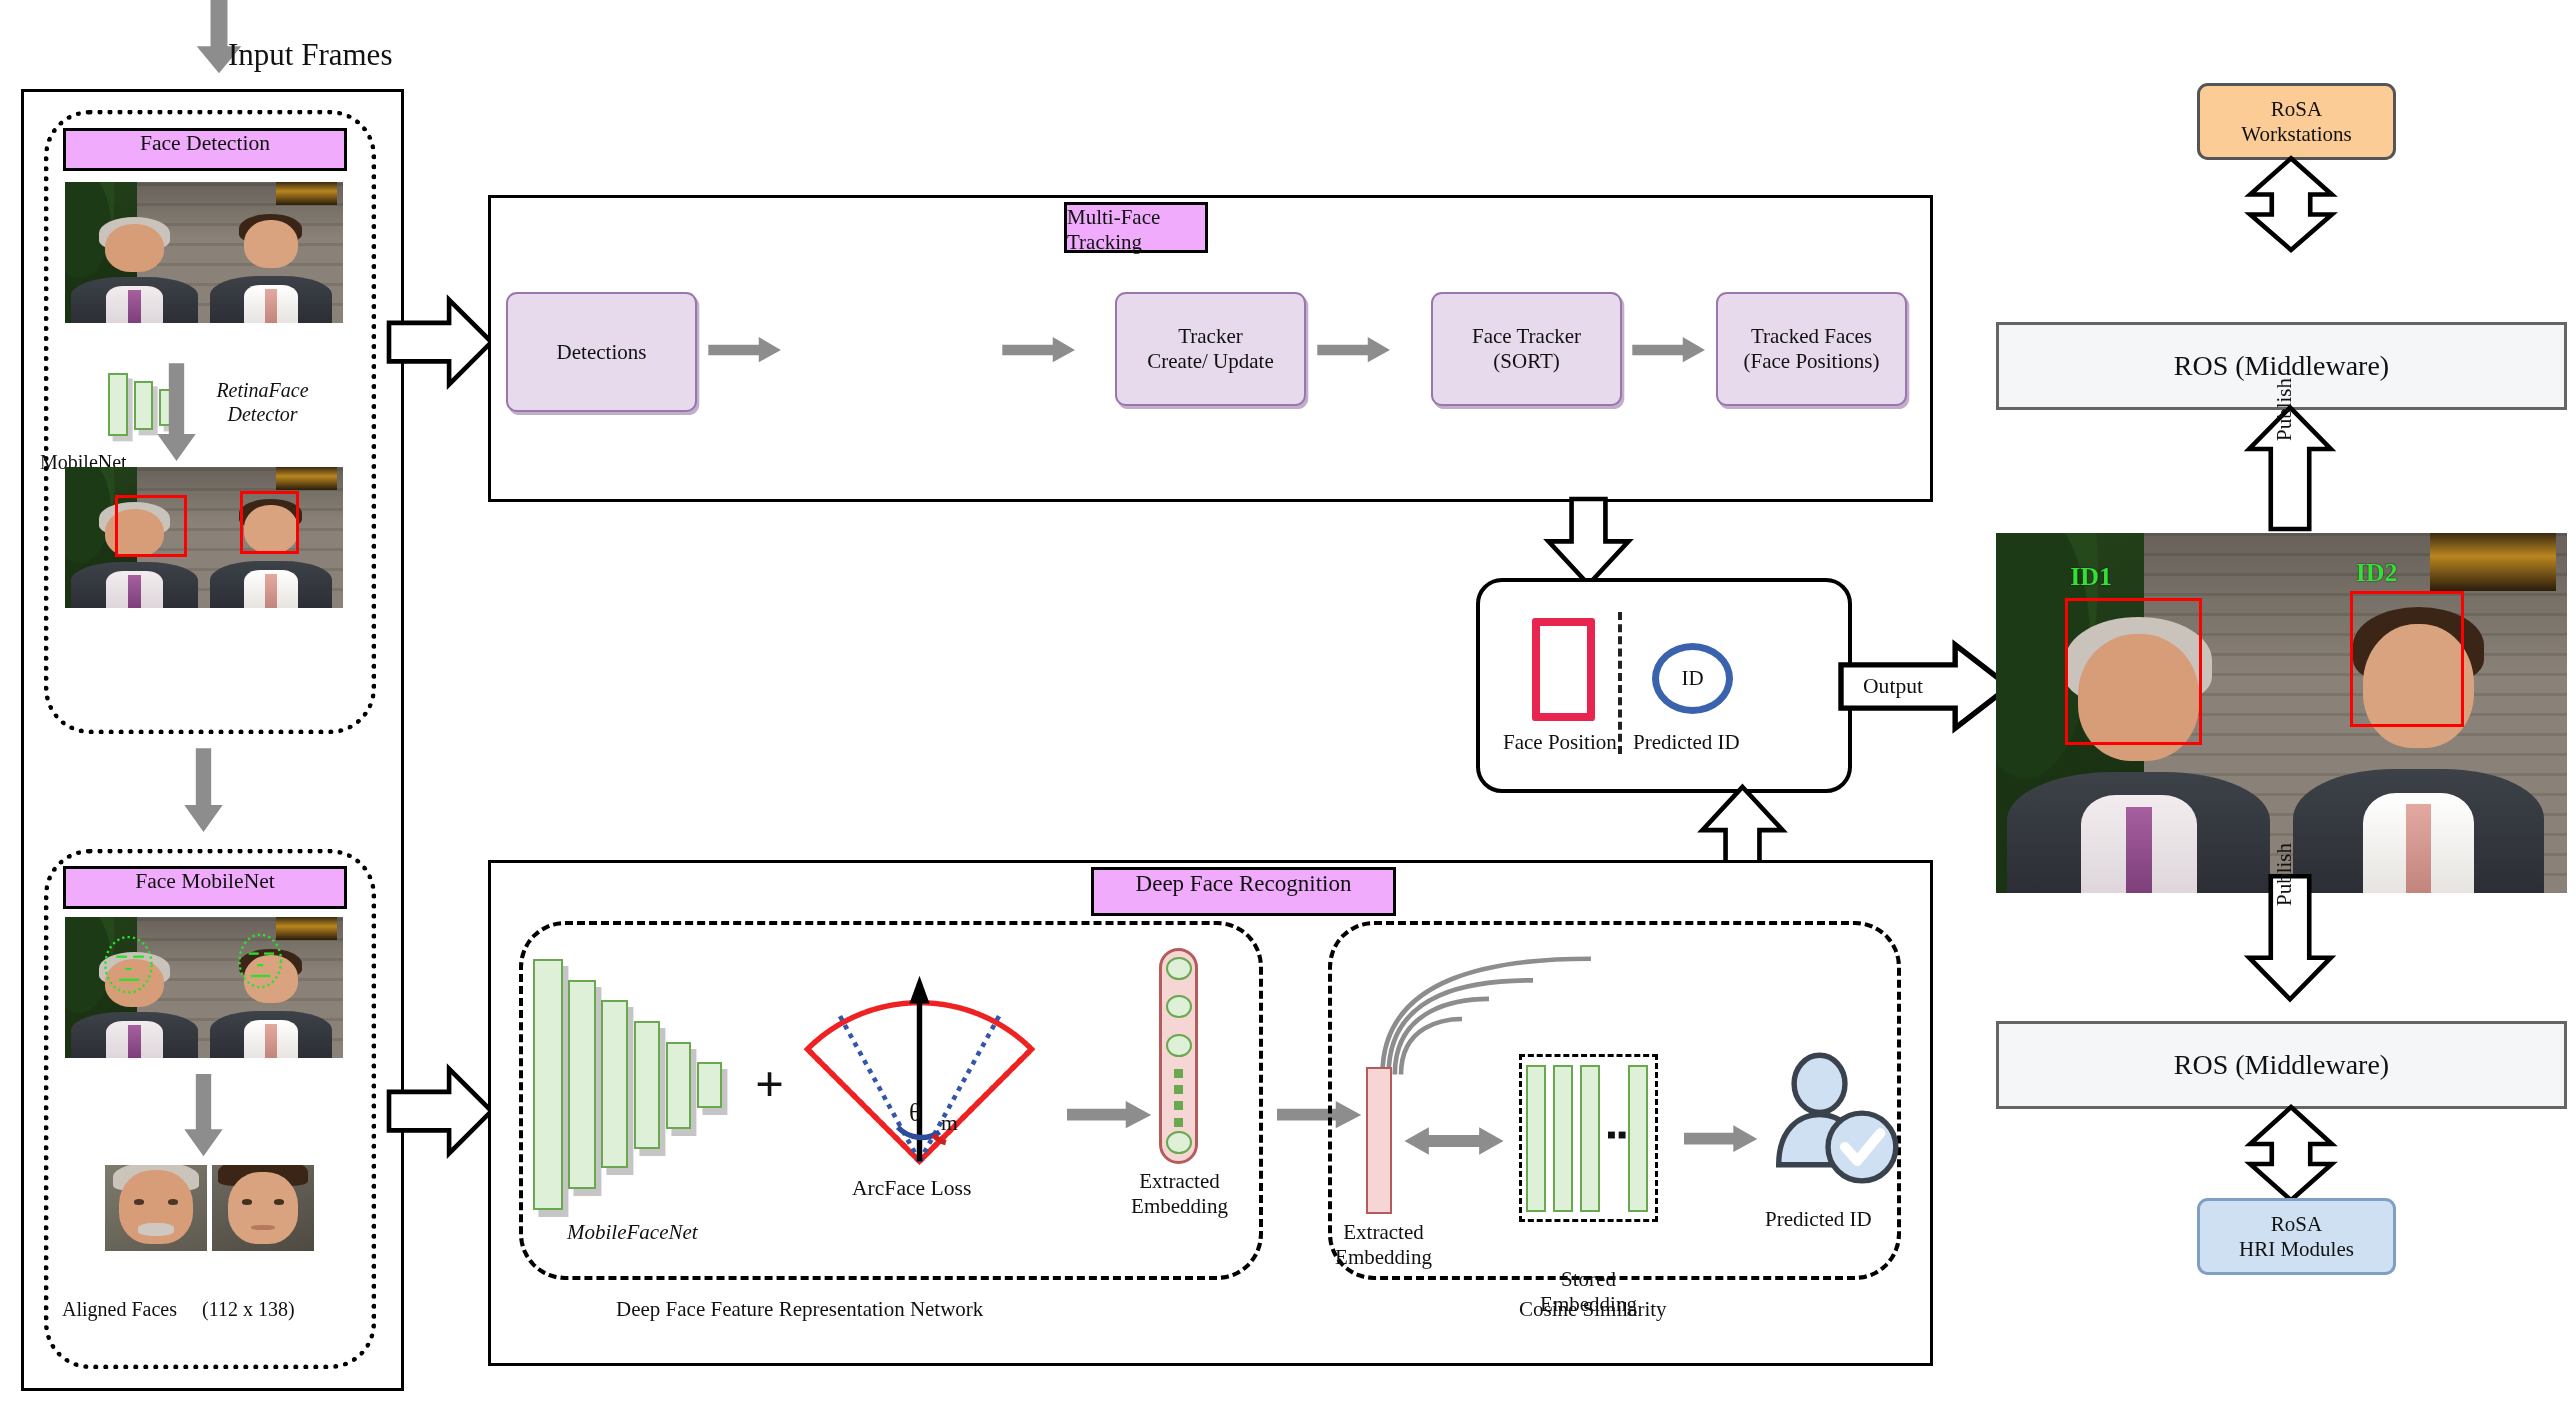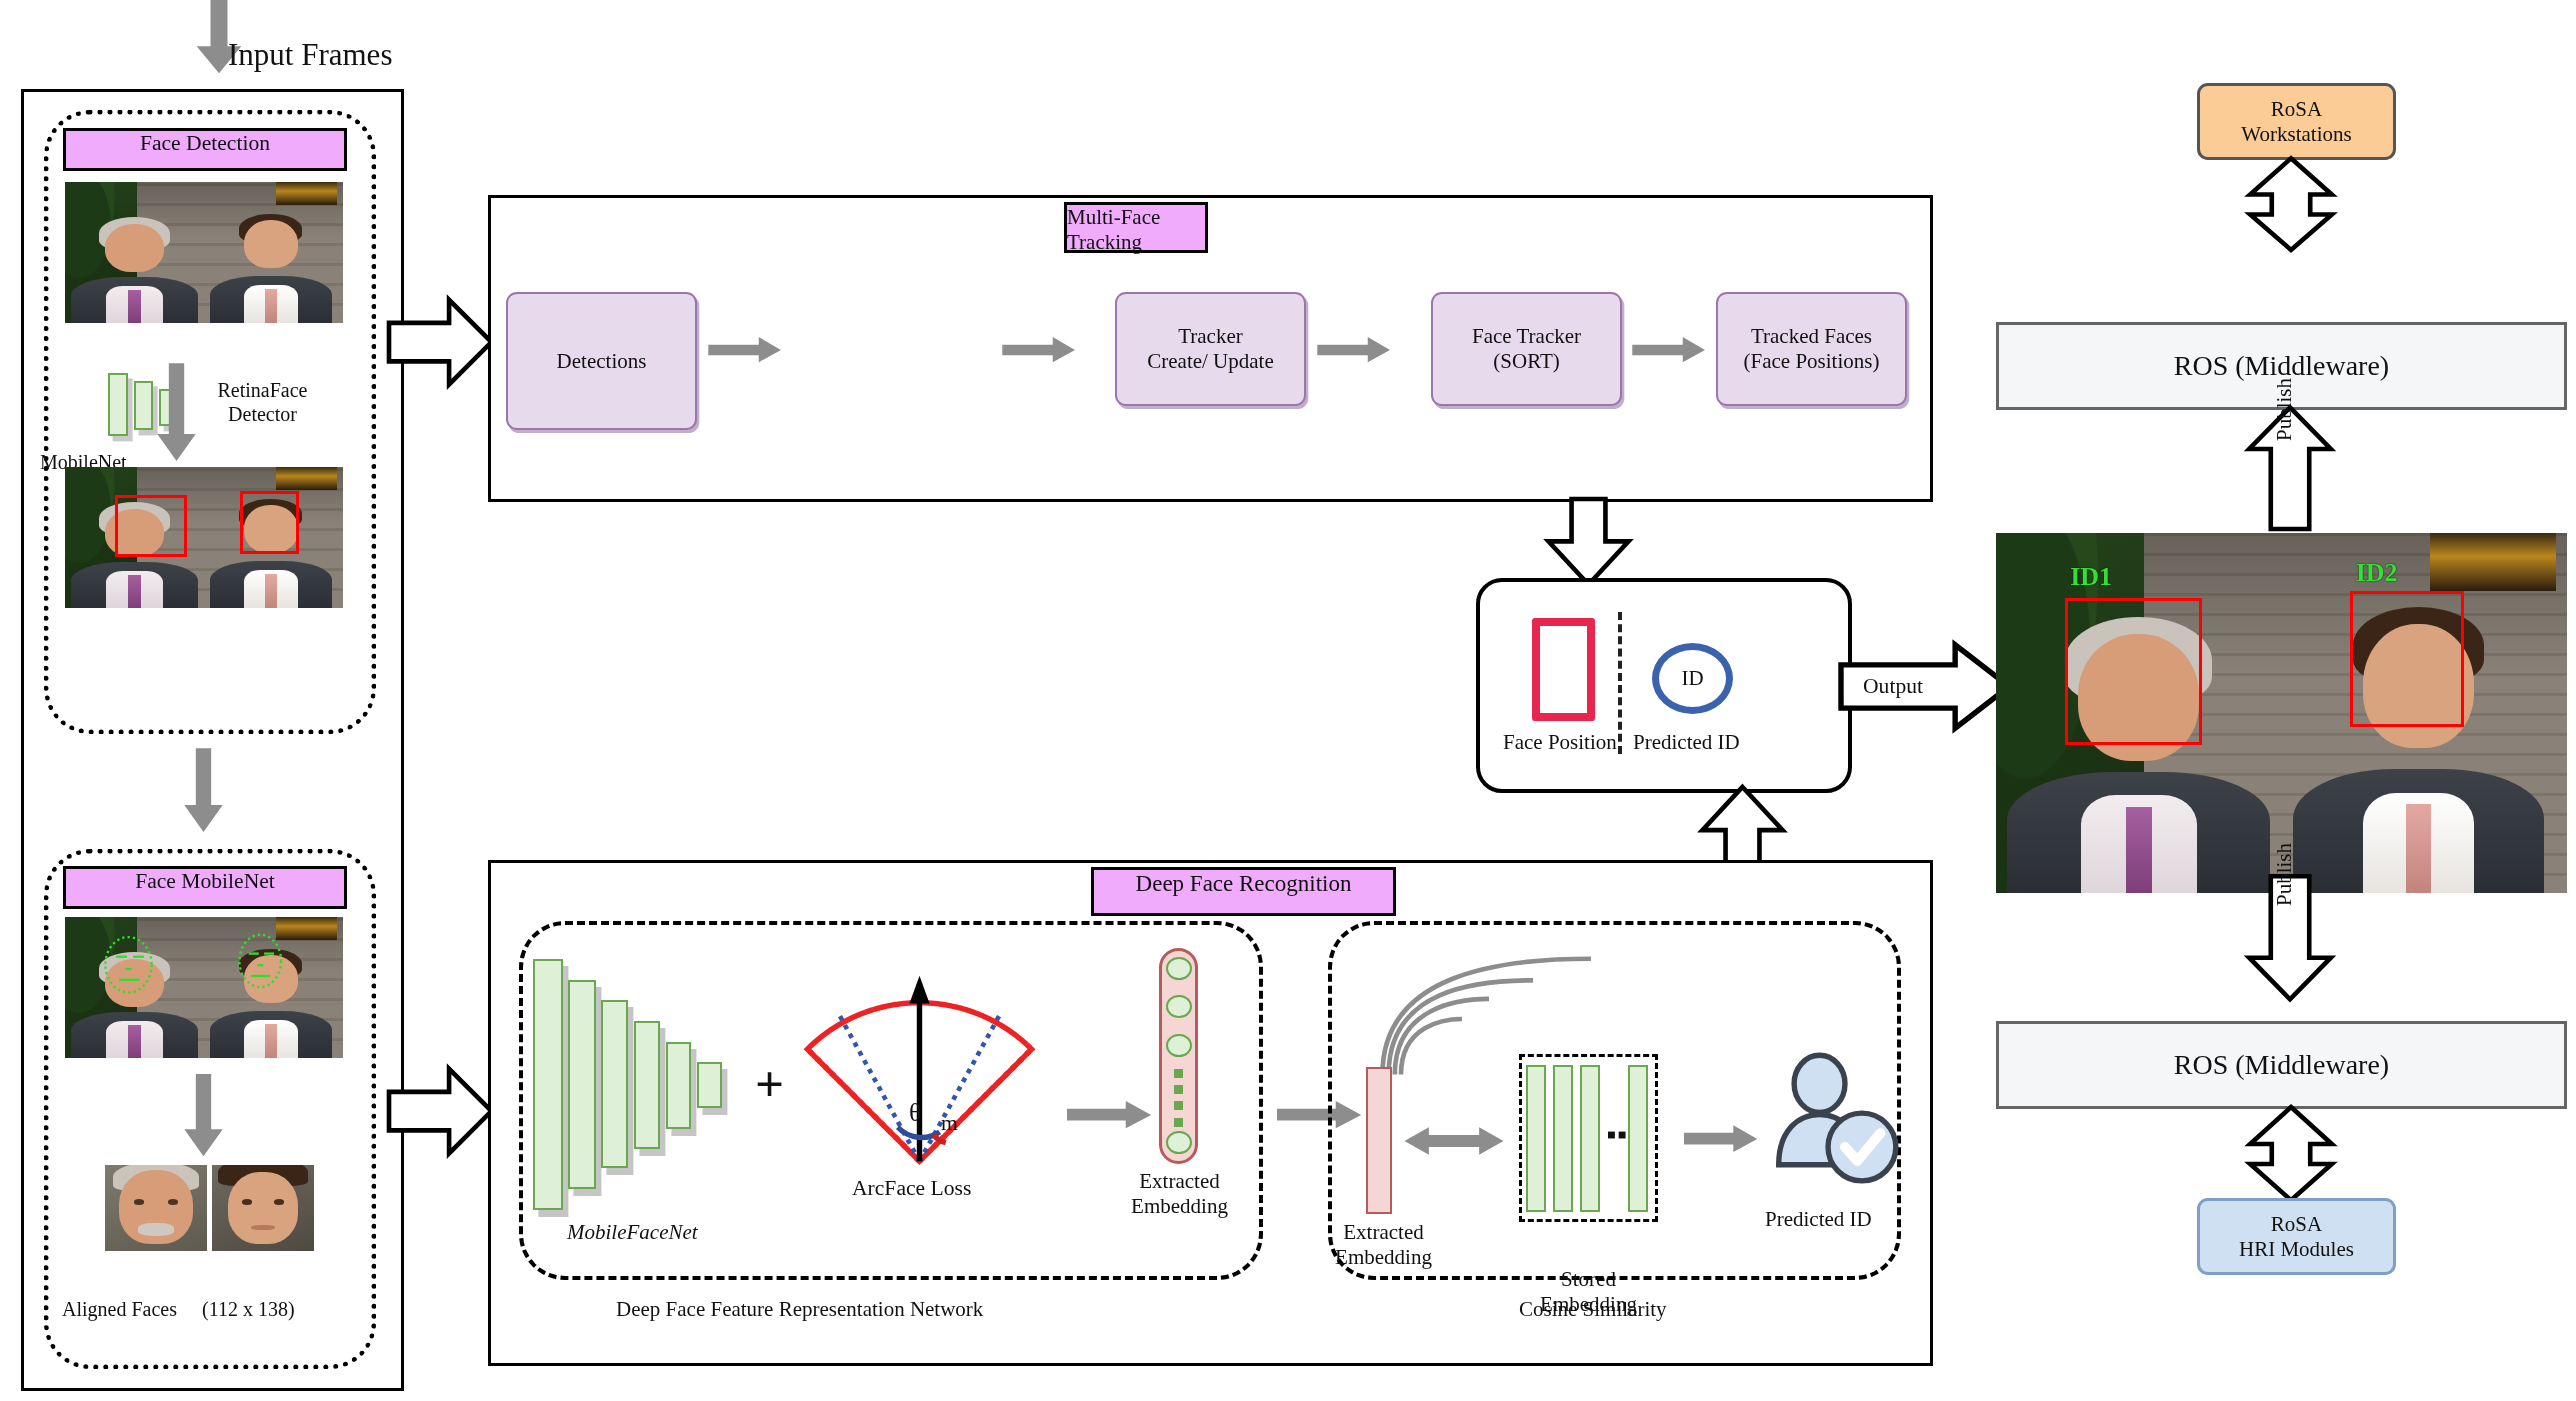--- a/index.html
+++ b/index.html
@@ -104,21 +104,21 @@
     <div class="gslim" style="left:26px;top:7.7px;width:18.5px;height:49px;box-shadow:4.6px 5.4px 0 rgba(150,150,150,.5);"></div>
     <div class="gslim" style="left:51px;top:15.5px;width:18px;height:37px;box-shadow:4.6px 5.4px 0 rgba(150,150,150,.5);"></div>
   </div>
   <div class="abs lbl" style="left:40px;top:451px;font-size:20px;">MobileNet</div>
 
   <div class="abs" style="left:155px;top:363px;">
     <svg width="43" height="99" viewBox="0 0 56 128">
       <polygon points="18,0 38,0 38,92 53,92 28,127 3,92 18,92" fill="#8d8d8d"></polygon>
     </svg>
   </div>
-  <div class="abs lbl ctr" style="left:197px;top:379px;width:131px;font-size:20px;white-space:pre-line;">RetinaFace
+  <div class="abs lbl ctr" style="left:197px;top:379px;width:131px;font-size:20px;white-space:pre-line;font-style:italic;">RetinaFace
 Detector</div>
 
   <div class="photo" style="left:65px;top:467px;width:278px;height:141px;">
     <div class="ph-wall"></div>
       <div class="ph-plant"></div>
       <div class="ph-frame"></div>
     <div class="ph-man" style="left:2%;width:46%;height:78%;">
       <div class="ph-body"></div>
         <div class="ph-shirt"></div>
       <div class="ph-tie" style="background:linear-gradient(180deg,#a65fa0,#7d3f7a);"></div>
@@ -221,21 +221,21 @@
       <polygon points="0,32 78,32 78,2 133,57 78,112 78,82 0,82" fill="#ffffff" stroke="#000" stroke-width="6" stroke-linejoin="miter"></polygon>
     </svg>
   </div>
 
   <div class="abs solidbox" style="left:488px;top:195px;width:1445px;height:307px;"></div>
 
   <div class="abs titlebox" style="left:1064px;top:202px;width:144px;height:51px;">
     <span class="lbl" style="font-size:21px;">Multi-Face Tracking</span>
   </div>
 
-  <div class="abs pnode lbl" style="left:506px;top:292px;width:191px;height:138px;font-size:21px;white-space:pre-line;">Detections</div>
+  <div class="abs pnode lbl" style="left:506px;top:292px;width:191px;height:120px;font-size:21px;white-space:pre-line;">Detections</div>
 
   <div class="abs" style="left:708px;top:337px;">
     <svg width="74" height="26" viewBox="0 0 96 34">
         <polygon points="0,10 66,10 66,0 95,17 66,33 66,24 0,24" fill="#8d8d8d"></polygon>
       </svg>
   </div>
 
 
   <div class="abs" style="left:1002px;top:337px;">
     <svg width="74" height="26" viewBox="0 0 96 34">

